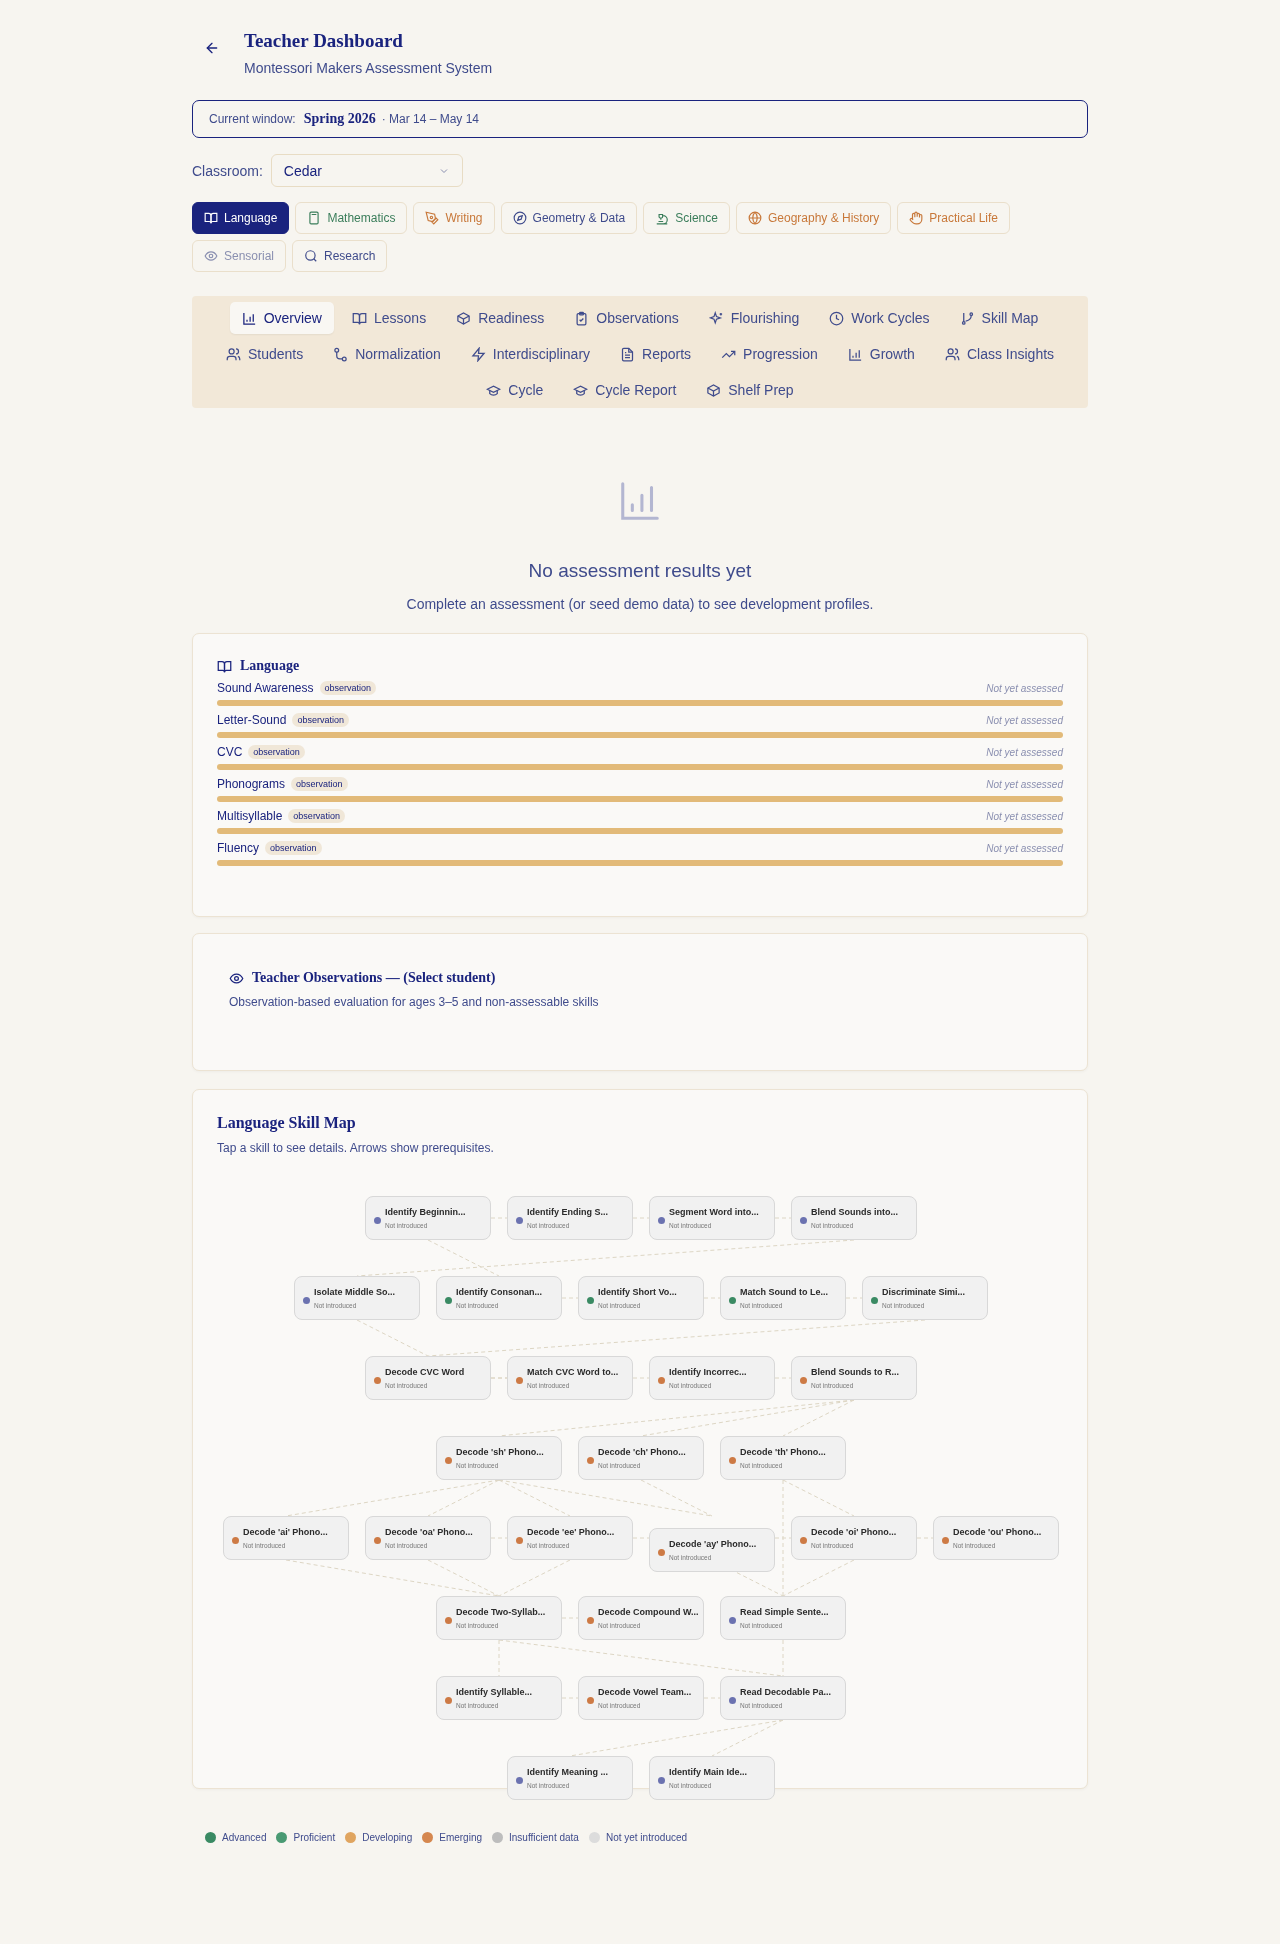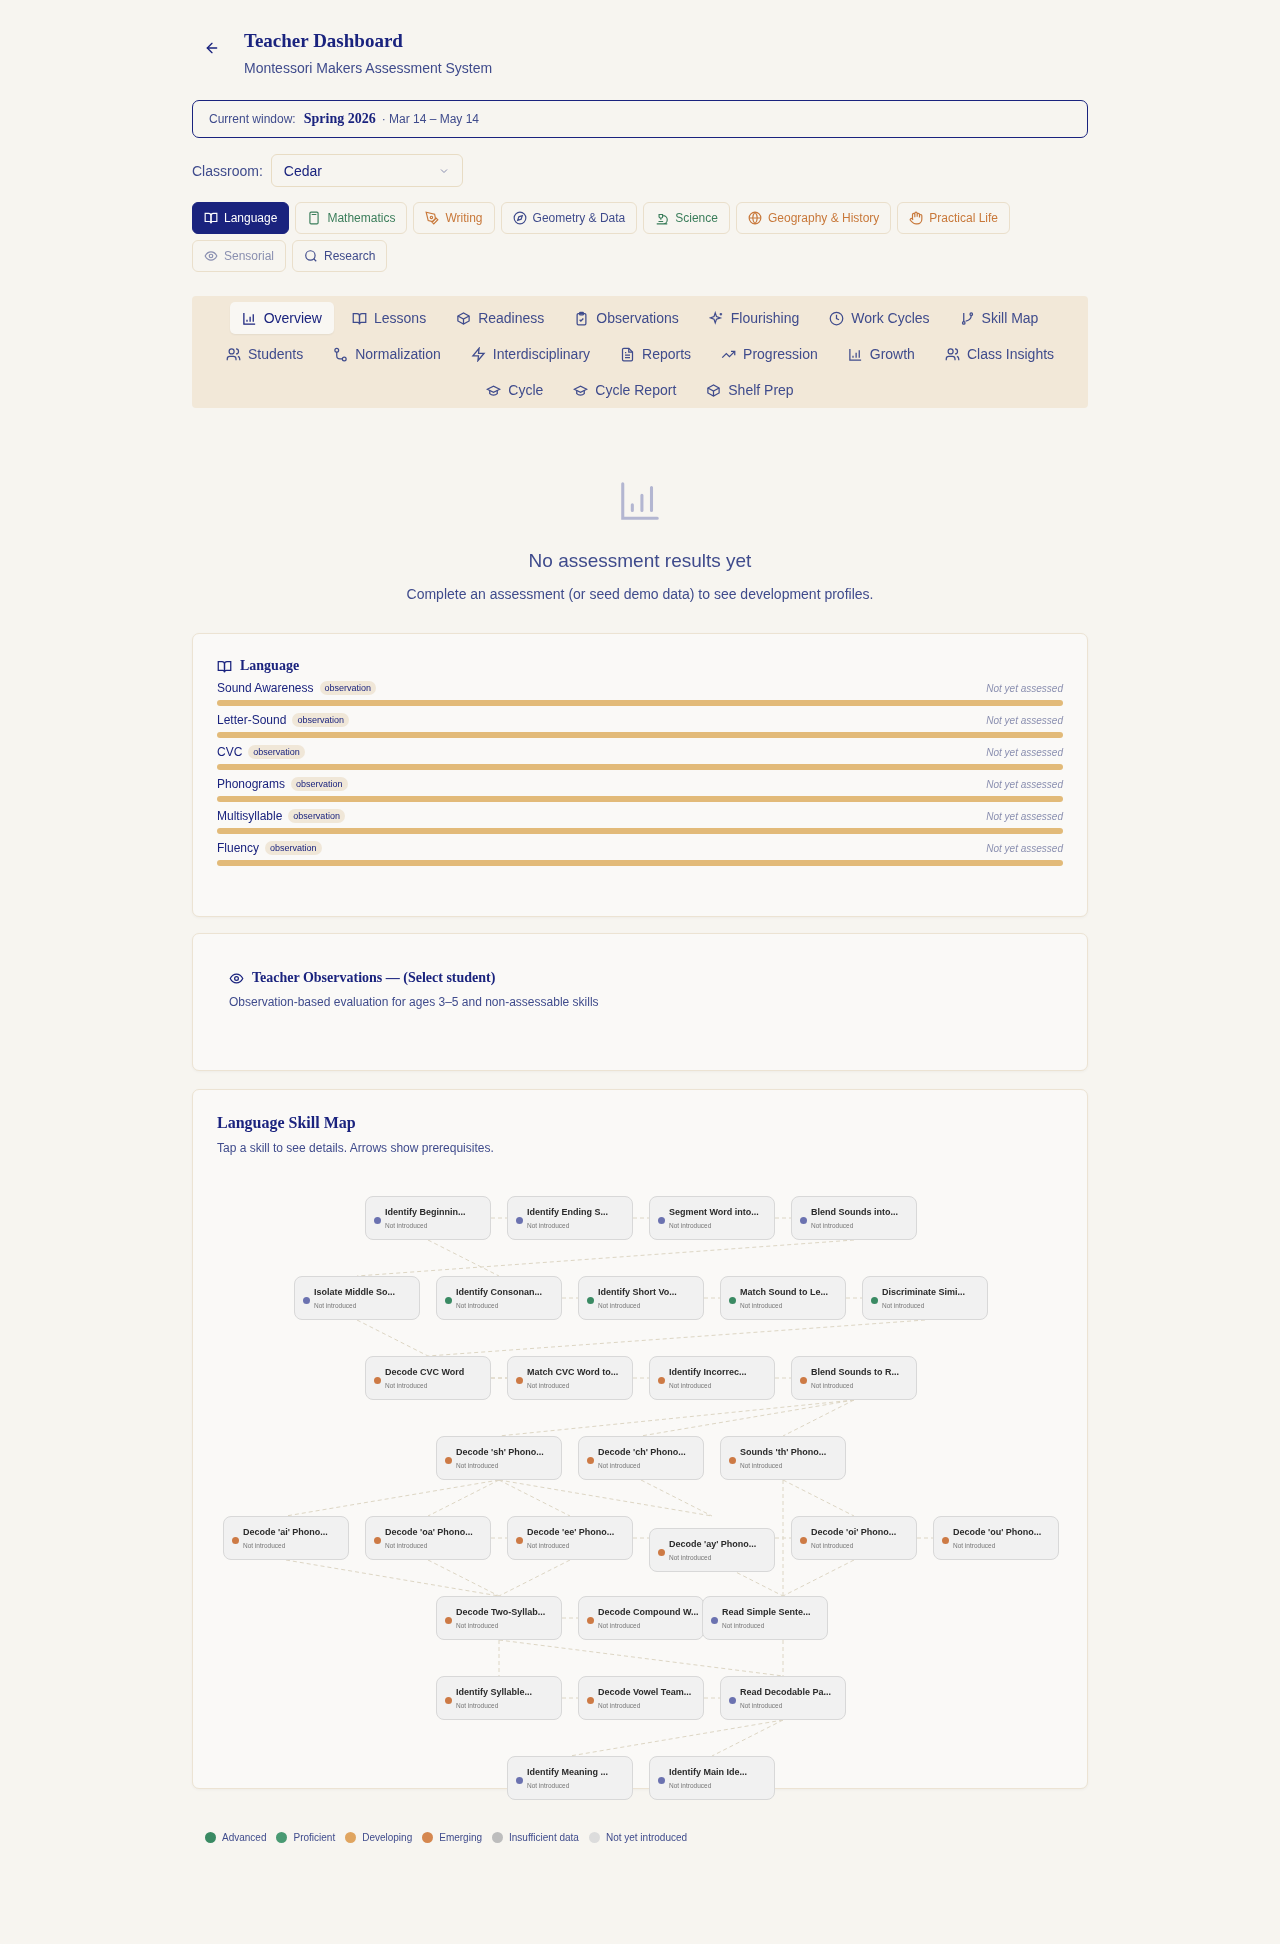--- a/index.html
+++ b/index.html
@@ -25,21 +25,21 @@
   .chip.active { background: #1a237e; color: #fff; border-color: #1a237e; }
 
   .tabs-wrap { position: absolute; left: 192px; top: 296px; width: 896px; height: 112px; background: #f2e8d8; border-radius: 4px; padding-top: 4px; }
   .tab-row { display: flex; justify-content: center; gap: 6px; height: 36px; align-items: center; }
   .tab { height: 32px; padding: 0 12px; display: flex; align-items: center; gap: 7px; font-size: 14px; color: #3f4b8c; border-radius: 5px; cursor: pointer; }
   .tab svg { width: 15px; height: 15px; }
   .tab.active { background: #f9f7f3; color: #1a237e; box-shadow: 0 1px 2px rgba(0,0,0,0.06); }
 
   .empty { position: absolute; left: 192px; top: 478px; width: 896px; text-align: center; }
   .empty-icon { width: 46px; height: 46px; margin: 0 auto; }
-  .empty-title { font-size: 19px; color: #3f4b8c; margin-top: 22px; }
+  .empty-title { font-size: 19px; color: #3f4b8c; margin-top: 32px; }
   .empty-sub { font-size: 14px; color: #3f4b8c; margin-top: 14px; }
 
   .card { position: absolute; left: 192px; width: 896px; background: #faf9f7; border: 1.5px solid #ece3d3; border-radius: 7px; box-shadow: 0 1px 3px rgba(0,0,0,0.04); }
   .card-title { font-family: "Liberation Serif", serif; font-weight: bold; font-size: 14px; color: #1a237e; display: flex; align-items: center; gap: 8px; }
 
   .lang-card { top: 633px; height: 284px; padding: 24px 24px 0 24px; }
   .skill-row { margin-top: 6px; }
   .skill-head { display: flex; align-items: center; justify-content: space-between; height: 16px; }
   .skill-name { font-size: 12px; color: #1a237e; display: flex; align-items: center; gap: 6px; }
   .badge { font-size: 9px; background: #f0e7d8; border-radius: 8px; padding: 2px 5px; color: #1a237e; }
@@ -498,21 +498,21 @@
           <span class="n-title">Decode 'sh' Phono...</span>
           <span class="n-status">Not introduced</span>
         </div>
         <div class="node" style="left: 385px; top: 346px; pointer-events: auto;">
           <span class="dot" style="background:#cd7a45"></span>
           <span class="n-title">Decode 'ch' Phono...</span>
           <span class="n-status">Not introduced</span>
         </div>
         <div class="node" style="left: 527px; top: 346px; pointer-events: auto;">
           <span class="dot" style="background:#cd7a45"></span>
-          <span class="n-title">Sounds 'th' Phono...</span>
+          <span class="n-title">Decode 'th' Phono...</span>
           <span class="n-status">Not introduced</span>
         </div>
         <div class="node" style="left: 30px; top: 426px; pointer-events: auto;">
           <span class="dot" style="background:#cd7a45"></span>
           <span class="n-title">Decode 'ai' Phono...</span>
           <span class="n-status">Not introduced</span>
         </div>
         <div class="node" style="left: 172px; top: 426px; pointer-events: auto;">
           <span class="dot" style="background:#cd7a45"></span>
           <span class="n-title">Decode 'oa' Phono...</span>
@@ -541,21 +541,21 @@
         <div class="node" style="left: 243px; top: 506px; pointer-events: auto;">
           <span class="dot" style="background:#cd7a45"></span>
           <span class="n-title">Decode Two-Syllab...</span>
           <span class="n-status">Not introduced</span>
         </div>
         <div class="node" style="left: 385px; top: 506px; pointer-events: auto;">
           <span class="dot" style="background:#cd7a45"></span>
           <span class="n-title">Decode Compound W...</span>
           <span class="n-status">Not introduced</span>
         </div>
-        <div class="node" style="left: 509px; top: 506px; pointer-events: auto; padding-left: 24px;">
+        <div class="node" style="left: 527px; top: 506px; pointer-events: auto; padding-left: 24px;">
           <span class="dot" style="background:#6b72b0"></span>
           <span class="n-title">Read Simple Sente...</span>
           <span class="n-status">Not introduced</span>
         </div>
         <div class="node" style="left: 243px; top: 586px; pointer-events: auto;">
           <span class="dot" style="background:#cd7a45"></span>
           <span class="n-title">Identify Syllable...</span>
           <span class="n-status">Not introduced</span>
         </div>
         <div class="node" style="left: 385px; top: 586px; pointer-events: auto;">

